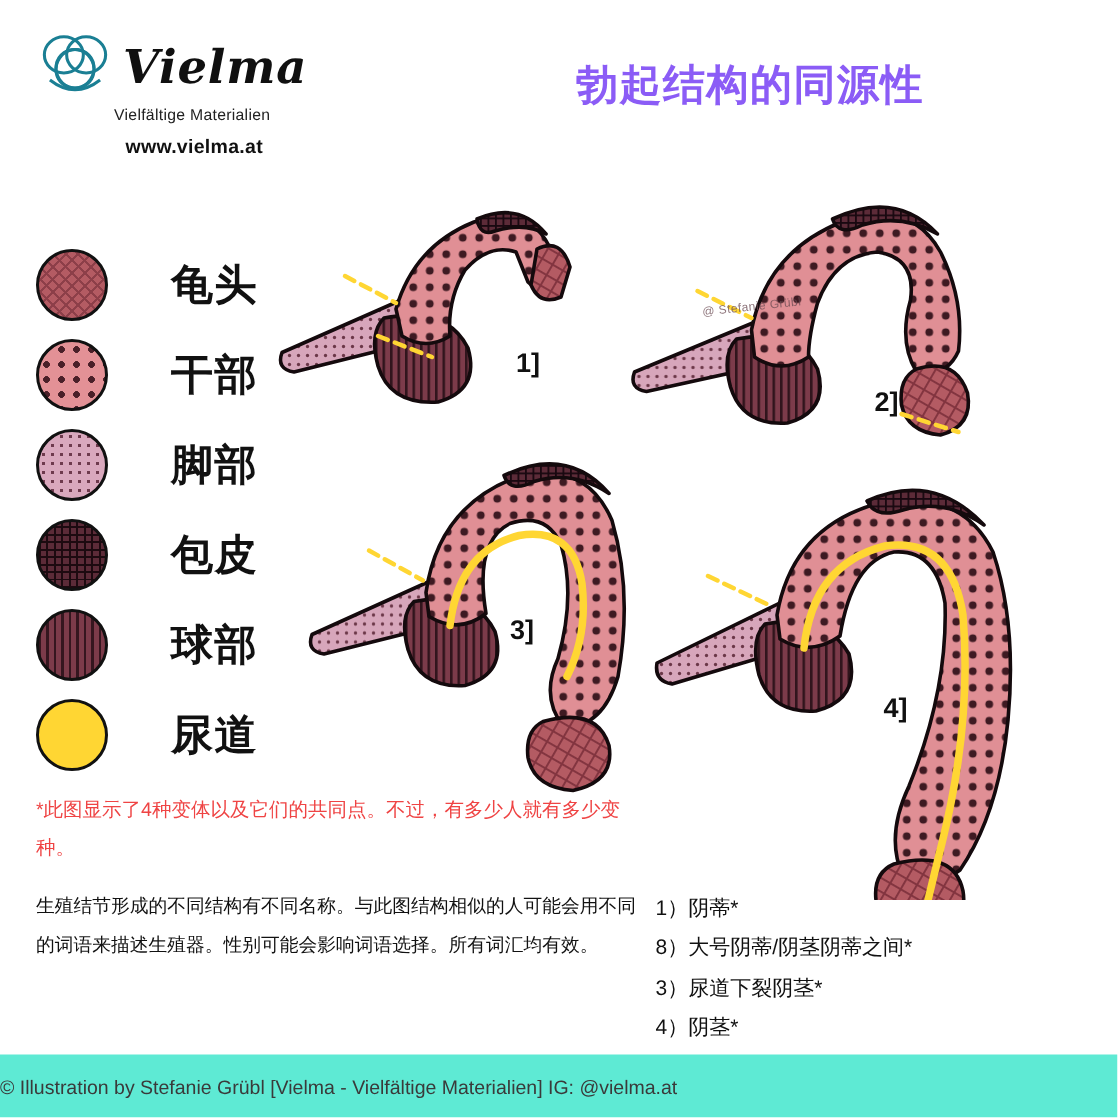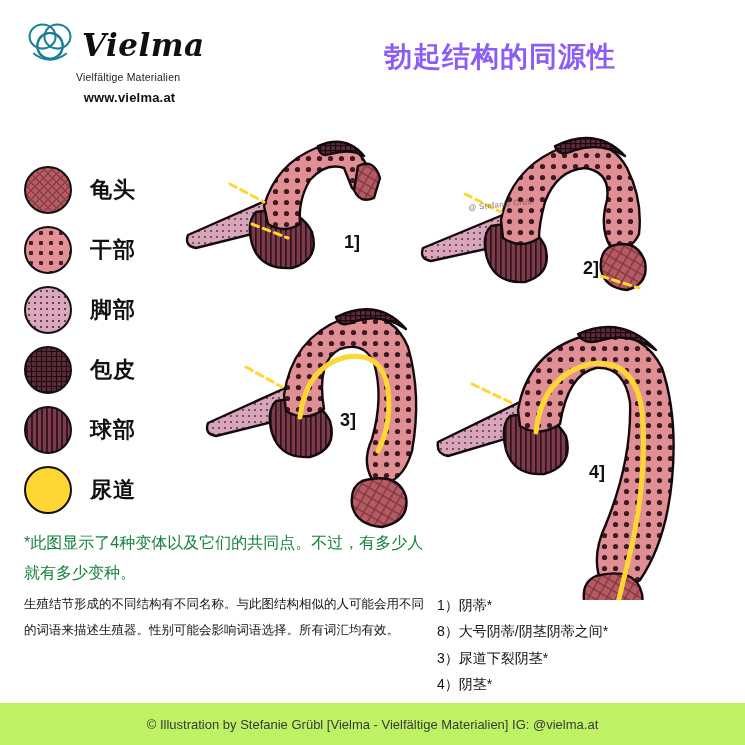--- a/index.html
+++ b/index.html
@@ -93,35 +93,36 @@
     gap: 18px;
   }
   .swatch {
     width: 44px;
     height: 44px;
     border-radius: 50%;
     border: 2.5px solid #111;
     flex: 0 0 auto;
   }
   .legend-label {
-    font-size: 22px;
+    font-size: 28px;
     font-weight: 700;
     color: #111;
     letter-spacing: 1px;
+    margin-left: 24px;
   }
 
   
   .footnote {
     position: absolute;
     left: 24px;
     top: 528px;
     width: 400px;
-    font-size: 16px;
+    font-size: 13px;
     line-height: 1.9;
-    color: #15803d;
+    color: #ef4444;
   }
   .description {
     position: absolute;
     left: 24px;
     top: 592px;
     width: 400px;
     font-size: 12.5px;
     line-height: 2.05;
     color: #111;
   }
@@ -164,24 +165,24 @@
     letter-spacing: 0.3px;
   }
 
   
   .footer {
     position: absolute;
     left: 0;
     bottom: 0;
     width: 745px;
     height: 42px;
-    background: #bef264;
+    background: #5eead4;
     display: flex;
     align-items: center;
-    justify-content: center;
+    justify-content: flex-start;
     font-size: 13px;
     color: #3a3a3a;
   }
 
   
   #illustration {
     position: absolute;
     left: 160px;
     top: 120px;
     width: 585px;

